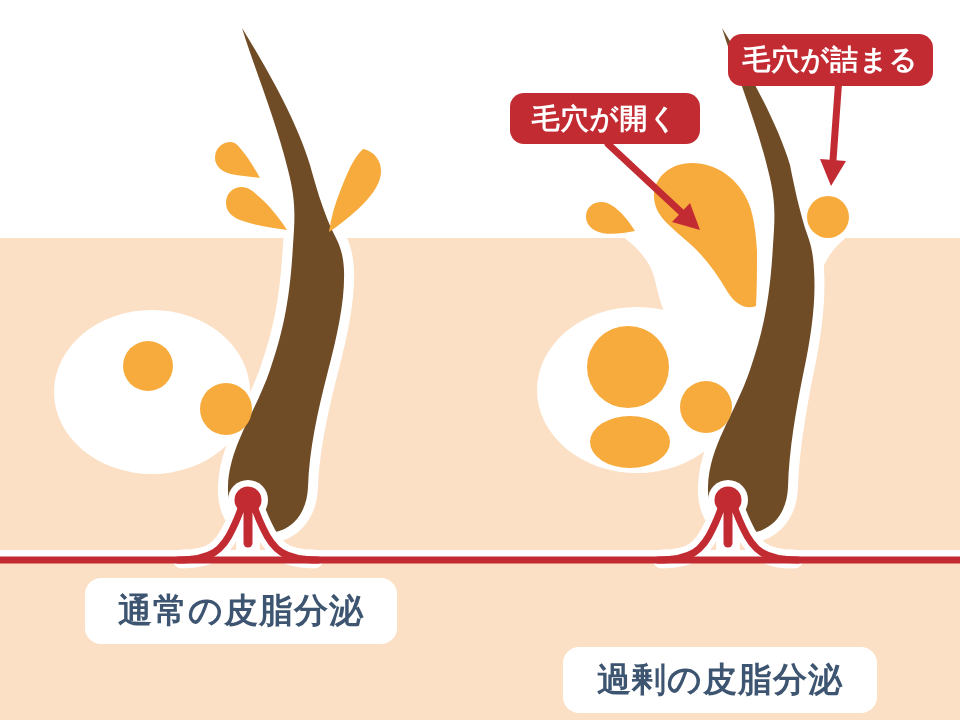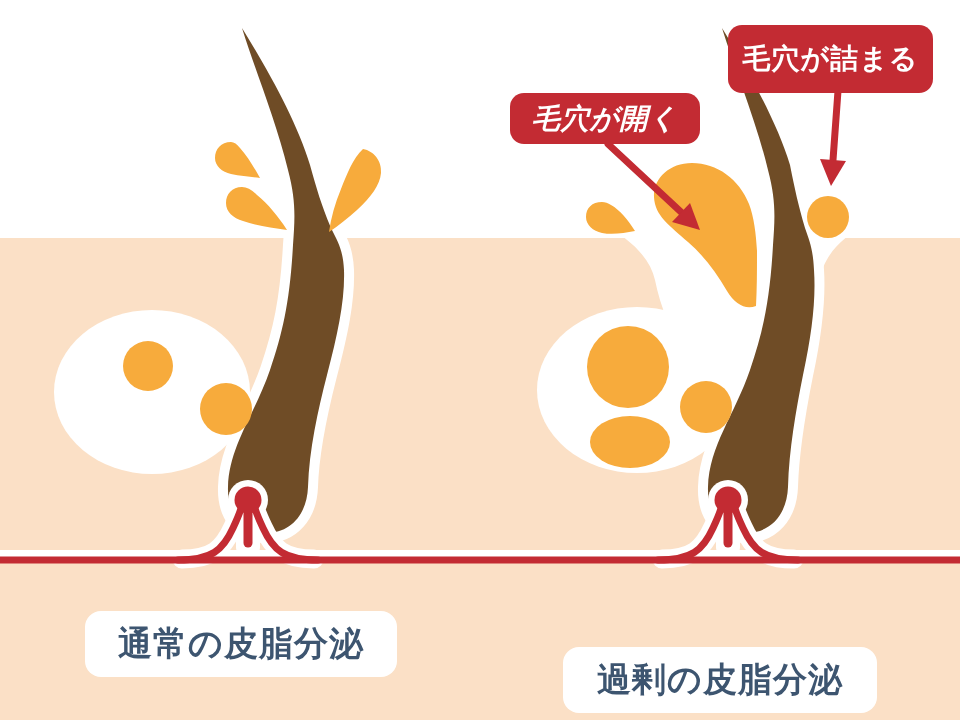--- a/index.html
+++ b/index.html
@@ -28,23 +28,23 @@
     font-weight:700;white-space:nowrap;box-sizing:border-box;letter-spacing:1px;
   }
   .badge-red{
     background:var(--accent-red);color:var(--label-text);
     border-radius:14px;font-size:28px;
   }
   .badge-white{
     background:var(--outline);color:var(--caption-text);
     border-radius:16px;font-size:34px;
   }
-  #badge-pore-open{left:510px;top:93px;width:190px;height:51px;font-style:italic;}
-  #badge-pore-clogged{left:728px;top:25px;width:205px;height:68px;}
-  #caption-left{left:85px;top:611px;width:312px;height:66px;}
+  #badge-pore-open{left:510px;top:93px;width:190px;height:51px;}
+  #badge-pore-clogged{left:728px;top:34px;width:205px;height:52px;}
+  #caption-left{left:85px;top:578px;width:312px;height:66px;}
   #caption-right{left:563px;top:611px;width:314px;height:66px;margin-top:36px;}
 </style>
 </head>
 <body>
 
 <div class="stage">
 
   <svg width="960" height="720" viewBox="0 0 960 720">
     <defs>
       <clipPath id="below-skin">

